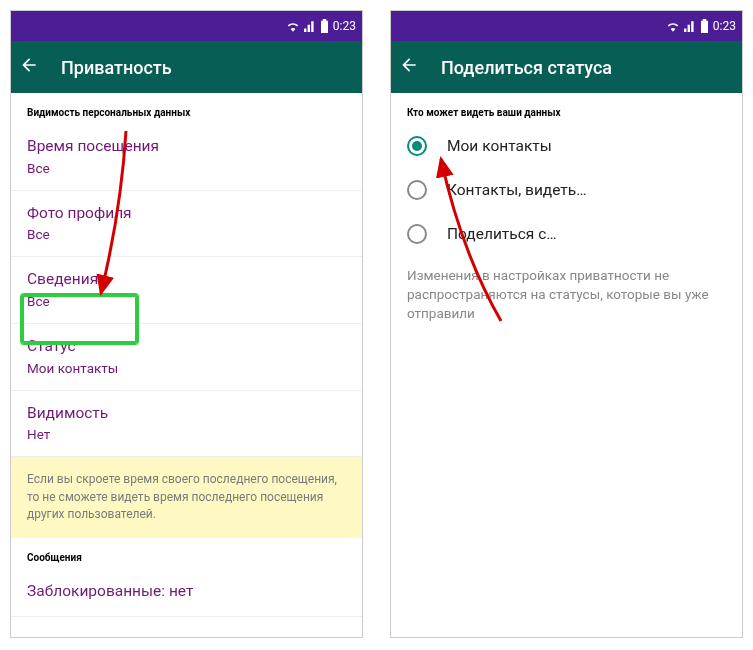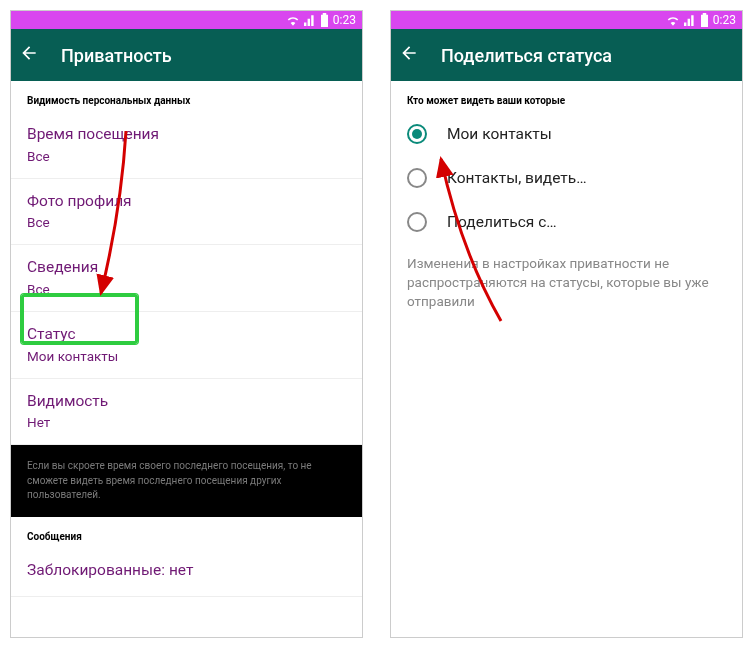--- a/index.html
+++ b/index.html
@@ -15,22 +15,22 @@
     width: 353px;
     height: 628px;
     border: 1px solid #ccc;
     background: #fff;
     overflow: hidden;
   }
   .phone.left { left: 10px; top: 10px; }
   .phone.right { left: 390px; top: 10px; }
 
   .statusbar {
-    height: 18px;
-    background: #d946ef;
+    height: 30px;
+    background: #4c1d95;
     color: #fff;
     display: flex;
     justify-content: flex-end;
     align-items: center;
     padding: 0 6px;
     font-size: 12px;
     gap: 4px;
   }
   .statusbar svg { fill: #fff; }
 
@@ -52,23 +52,23 @@
     font-weight: 700;
     padding: 14px 16px 6px;
   }
   .row {
     padding: 12px 16px 14px;
     border-bottom: 1px solid #eee;
   }
   .row-title { color: #701a75; font-size: 15.5px; line-height: 1.4; }
   .row-sub { color: #701a75; font-size: 13.5px; margin-top: 2px; }
   .infobox {
-    background: #000000;
+    background: #fef9c3;
     color: #7a7a7a;
-    font-size: 10px;
+    font-size: 12px;
     line-height: 1.45;
     padding: 14px 16px;
   }
 
   .highlight {
     position: absolute;
     border: 3px solid #2ecc40;
     border-radius: 3px;
     box-shadow: 0 0 0 1px #2ecc40;
     pointer-events: none;
@@ -194,21 +194,21 @@
   </div>
   <div class="appbar">
     <span>
       <svg width="20" height="20" viewBox="0 0 24 24" fill="#fff">
           <path d="M20 11H7.8l5.6-5.6L12 4l-8 8 8 8 1.4-1.4L7.8 13H20z"></path>
         </svg>
     </span>
     <span class="appbar-title">Поделиться статуса</span>
   </div>
   <div class="content">
-    <div class="section-header">Кто может видеть ваши которые</div>
+    <div class="section-header">Кто может видеть ваши данных</div>
 
     <div class="radio-row">
       <div class="radio selected"></div>
       <div class="radio-label">Мои контакты</div>
     </div>
     <div class="radio-row">
       <div class="radio"></div>
       <div class="radio-label">Контакты, видеть…</div>
     </div>
     <div class="radio-row">

